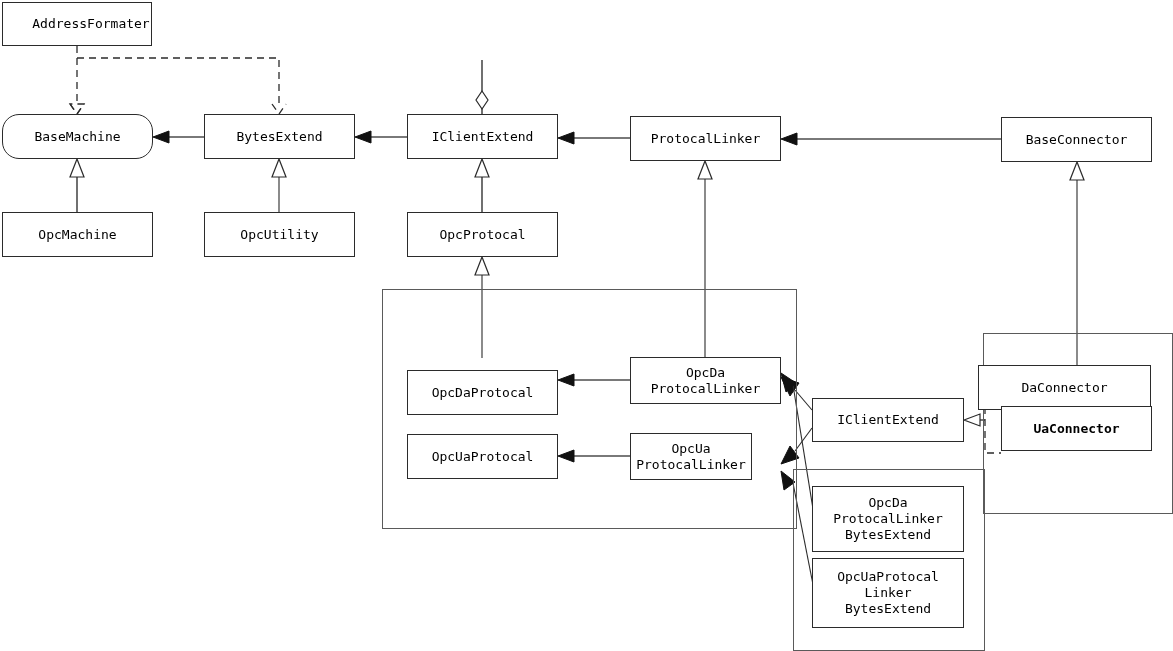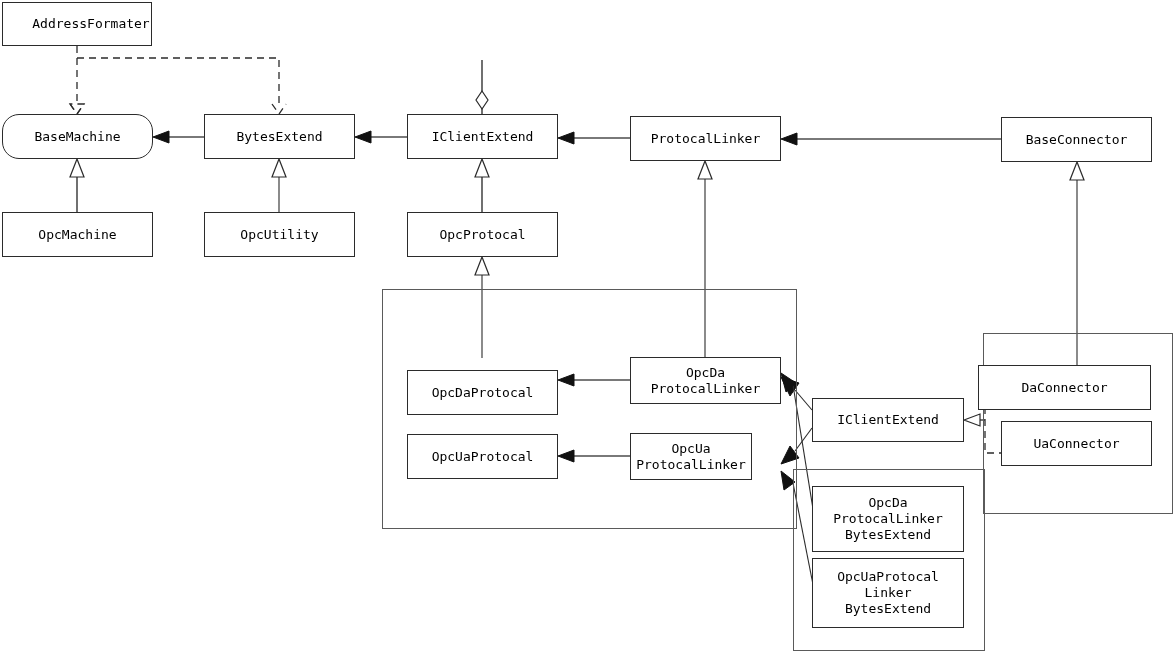--- a/index.html
+++ b/index.html
@@ -207,21 +207,21 @@
   <div class="node-box" style="left:630px; top:357px; width:151px; height:47px;">OpcDa
 ProtocalLinker</div>
 
   <div class="node-box" style="left:630px; top:433px; width:122px; height:47px;">OpcUa
 ProtocalLinker</div>
 
   <div class="node-box" style="left:812px; top:398px; width:152px; height:44px;">IClientExtend</div>
 
   <div class="node-box" style="left:978px; top:365px; width:173px; height:45px;">DaConnector</div>
 
-  <div class="node-box" style="left:1001px; top:421px; width:151px; height:45px;">UaConnector</div>
+  <div class="node-box" style="left:1001px; top:406px; width:151px; height:45px;font-weight:bold;">UaConnector</div>
 
   <div class="node-box" style="left:812px; top:486px; width:152px; height:66px;">OpcDa
 ProtocalLinker
 BytesExtend</div>
 
   <div class="node-box" style="left:812px; top:558px; width:152px; height:70px;">OpcUaProtocal
 Linker
 BytesExtend</div>
 
 </div>

